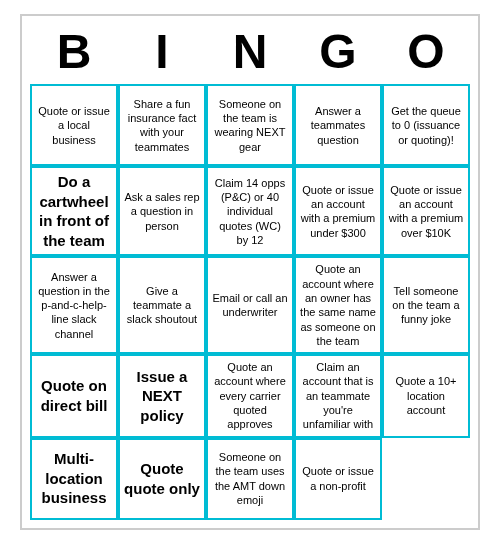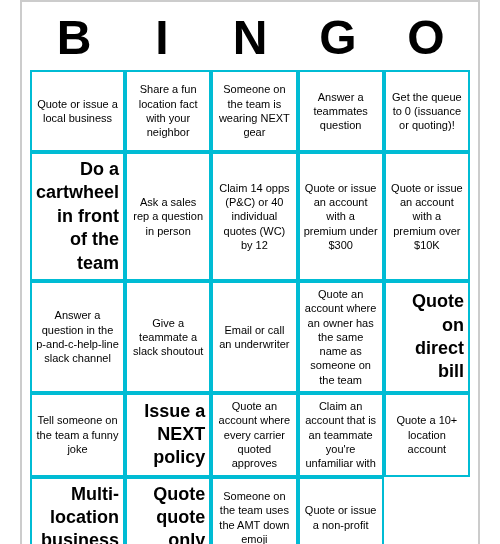--- a/index.html
+++ b/index.html
@@ -43,53 +43,52 @@
       align-items: center;
       justify-content: center;
       text-align: center;
       padding: 4px;
       font-size: 11px;
       line-height: 1.3;
       color: #000;
       background: #fff;
     }
     .bingo-cell.large-text {
-      font-size: 18px;
+      font-size: 15px;
       font-weight: bold;
-      text-align: right;
     }
   </style>
 </head>
 <body>
 
 <div class="bingo-card">
   <div class="bingo-header">
   <div class="bingo-letter">B</div>
       <div class="bingo-letter">I</div>
       <div class="bingo-letter">N</div>
       <div class="bingo-letter">G</div>
       <div class="bingo-letter">O</div>
     </div>
   <div class="bingo-grid">
   <div class="bingo-cell">Quote or issue a local business</div>
-      <div class="bingo-cell">Share a fun location fact with your neighbor</div>
+      <div class="bingo-cell">Share a fun insurance fact with your teammates</div>
       <div class="bingo-cell">Someone on the team is wearing NEXT gear</div>
       <div class="bingo-cell">Answer a teammates question</div>
       <div class="bingo-cell">Get the queue to 0 (issuance or quoting)!</div>
       <div class="bingo-cell large-text">Do a cartwheel in front of the team</div>
       <div class="bingo-cell">Ask a sales rep a question in person</div>
       <div class="bingo-cell">Claim 14 opps (P&amp;C) or 40 individual quotes (WC) by 12</div>
       <div class="bingo-cell">Quote or issue an account with a premium under $300</div>
       <div class="bingo-cell">Quote or issue an account with a premium over $10K</div>
       <div class="bingo-cell">Answer a question in the p-and-c-help-line slack channel</div>
       <div class="bingo-cell">Give a teammate a slack shoutout</div>
       <div class="bingo-cell">Email or call an underwriter</div>
       <div class="bingo-cell">Quote an account where an owner has the same name as someone on the team</div>
+      <div class="bingo-cell">Tell someone on the team a funny joke</div>
       <div class="bingo-cell large-text">Quote on direct bill</div>
-      <div class="bingo-cell">Tell someone on the team a funny joke</div>
       <div class="bingo-cell large-text">Issue a NEXT policy</div>
       <div class="bingo-cell">Quote an account where every carrier quoted approves</div>
       <div class="bingo-cell">Claim an account that is an teammate you're unfamiliar with</div>
       <div class="bingo-cell">Quote a 10+ location account</div>
       <div class="bingo-cell large-text">Multi-location business</div>
       <div class="bingo-cell large-text">Quote quote only</div>
       <div class="bingo-cell">Someone on the team uses the AMT down emoji</div>
       <div class="bingo-cell">Quote or issue a non-profit</div>
     </div>
 </div>

